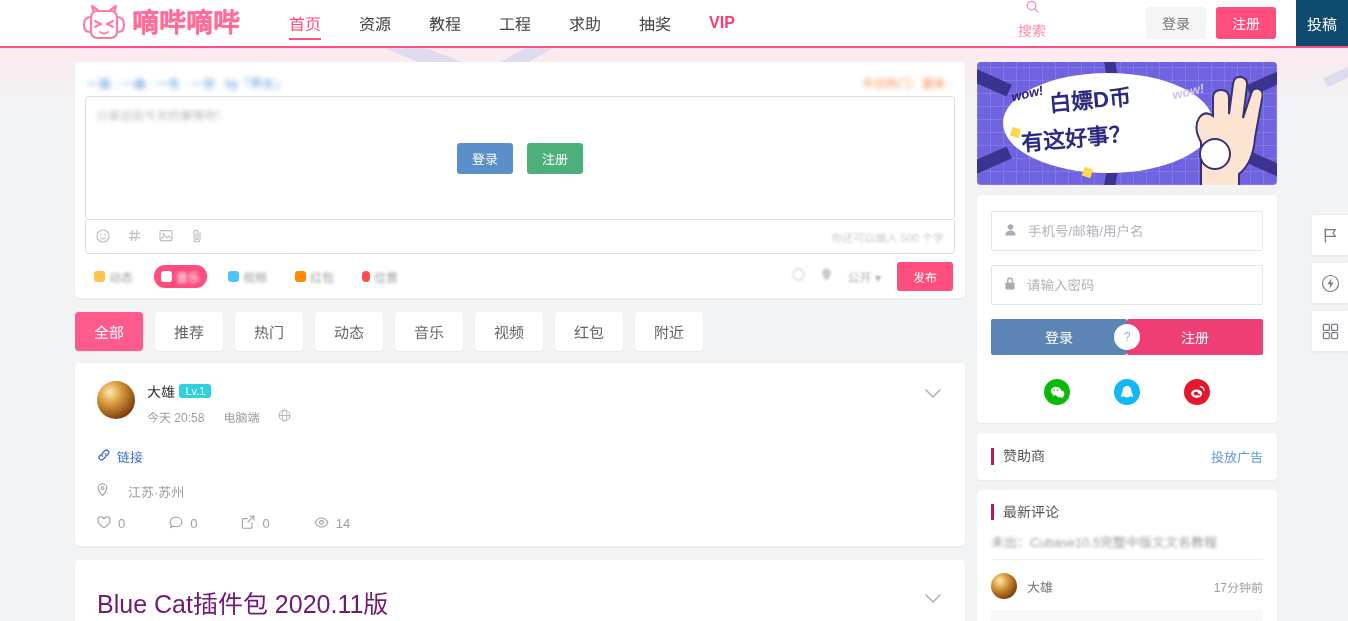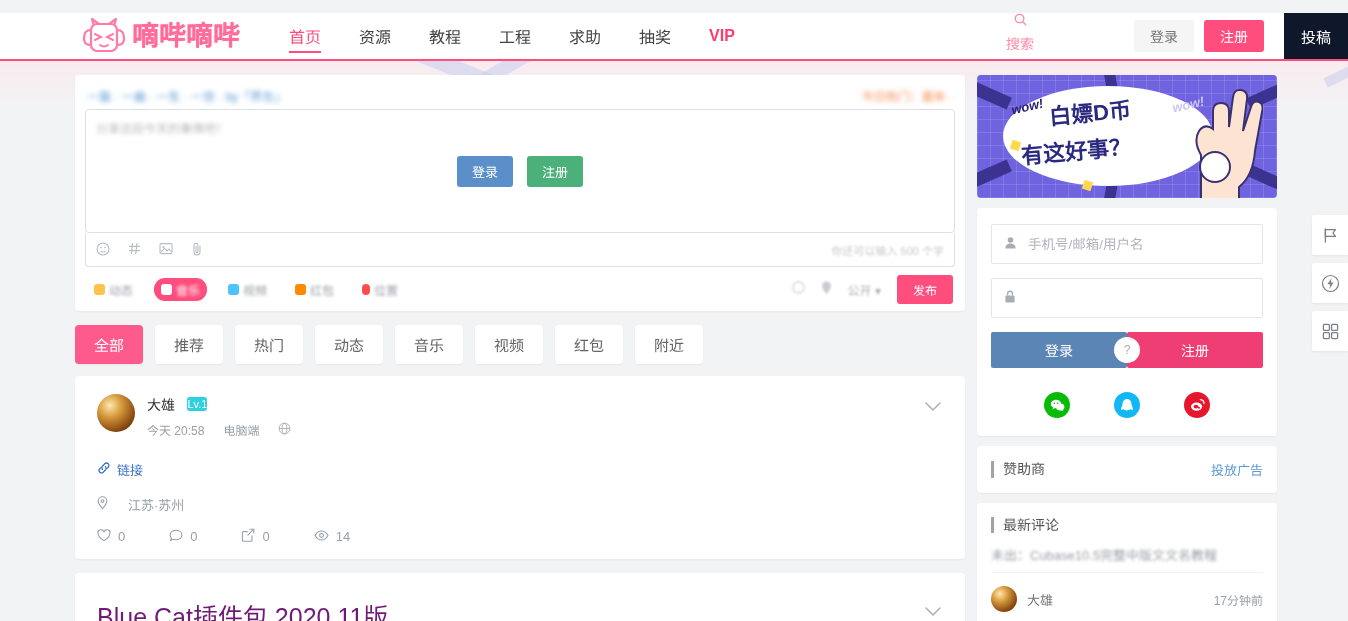--- a/index.html
+++ b/index.html
@@ -16,21 +16,20 @@
 
   
   .header {
     position: relative;
     height: 48px;
     background: #fff;
     border-bottom: 2px solid #ff4d7e;
     display: flex;
     align-items: stretch;
     z-index: 40;
-    margin-top: 13px;
   }
   .logo-wrap {
     display: flex; align-items: center;
     margin-left: 82px;
     gap: 6px;
   }
   .logo-cat {
     position: relative;
     width: 44px; height: 38px;
     flex: none;
@@ -94,24 +93,24 @@
     color: #fff;
     border: none;
     font-size: 14px;
     padding: 6px 16px;
     border-radius: 3px;
     cursor: pointer;
     font-family: inherit;
   }
   .btn-post-hdr {
     margin-left: 20px;
-    background: #0f172a;
+    background: #0c4a6e;
     color: #fff;
     font-size: 15px;
-    width: 64px;
+    width: 52px;
     display: flex; align-items: center; justify-content: center;
     cursor: pointer;
   }
 
   
   .backdrop {
     position: absolute;
     top: 48px; left: 0; right: 0; height: 60px;
     overflow: hidden;
     background: linear-gradient(#fbe9ee 0%, #f2f3f5 100%);
@@ -253,22 +252,22 @@
   .post-head { display: flex; align-items: flex-start; gap: 12px; }
   .avatar {
     width: 38px; height: 38px; border-radius: 50%;
     background: radial-gradient(circle at 34% 30%, #ffe9b0 0%, #d79a3c 32%, #8a4a12 70%, #3a1d05 100%);
     flex: none;
   }
   .pa-name { font-size: 14px; color: #333; }
   .lv-badge {
     display: inline-block;
     background: #2fd0e0; color: #fff;
-    font-size: 11px; padding: 1px 0;
-    border-radius: 3px; margin-left: 8px;
+    font-size: 11px; padding: 1px 6px;
+    border-radius: 3px; 
     vertical-align: 2px;
   }
   .pa-meta {
     font-size: 12px; color: #9aa0a6; margin-top: 7px;
     display: flex; align-items: center; gap: 19px;
   }
   .post-chevron {
     position: absolute; right: 24px; top: 22px;
     color: #aab0b6; font-size: 16px; cursor: pointer;
   }
@@ -400,21 +399,21 @@
   .soc.wx { background: #09bb07; }
   .soc.qq { background: #12b7f5; }
   .soc.wb { background: #e6162d; }
 
   .panel { margin-top: 10px; padding: 14px 14px; }
   .panel-head {
     display: flex; align-items: center; justify-content: space-between;
   }
   .panel-title {
     font-size: 14px; color: #555;
-    border-left: 3px solid #a3a3a3;
+    border-left: 3px solid #be185d;
     padding-left: 9px;
     line-height: 1.15;
   }
   .panel-link { font-size: 13px; color: #5b9bd5; cursor: pointer; }
 
   .cmt-panel { margin-top: 10px; padding: 14px 14px 0 14px; overflow: hidden; }
   .cmt-ghost {
     font-size: 13px; color: #9aa0a6;
     margin-top: 12px;
     filter: blur(1.6px);
@@ -745,20 +744,21 @@
           </span>
           <input type="text" placeholder="手机号/邮箱/用户名" style="">
         </div>
         <div class="field">
           <span class="fld-ic">
             <svg width="12" height="13" viewBox="0 0 12 13">
                 <rect x="1.4" y="5.4" width="9.2" height="7" rx="1.2" fill="#a8adb4"></rect>
                 <path d="M3.6 5.4 L3.6 3.6 A2.4 2.4 0 0 1 8.4 3.6 L8.4 5.4" fill="none" stroke="#a8adb4" stroke-width="1.4"></path>
               </svg>
           </span>
+          <input type="password" placeholder="请输入密码" style="">
         </div>
         <div class="auth-row">
           <button class="btn-login-main">登录</button>
           <div class="q-circle">?</div>
           <button class="btn-reg-main">注册</button>
         </div>
         <div class="socials">
           <div class="soc wx">
             <svg width="15" height="13" viewBox="0 0 15 13">
                 <ellipse cx="6" cy="5" rx="5.2" ry="4.2" fill="#fff"></ellipse>

